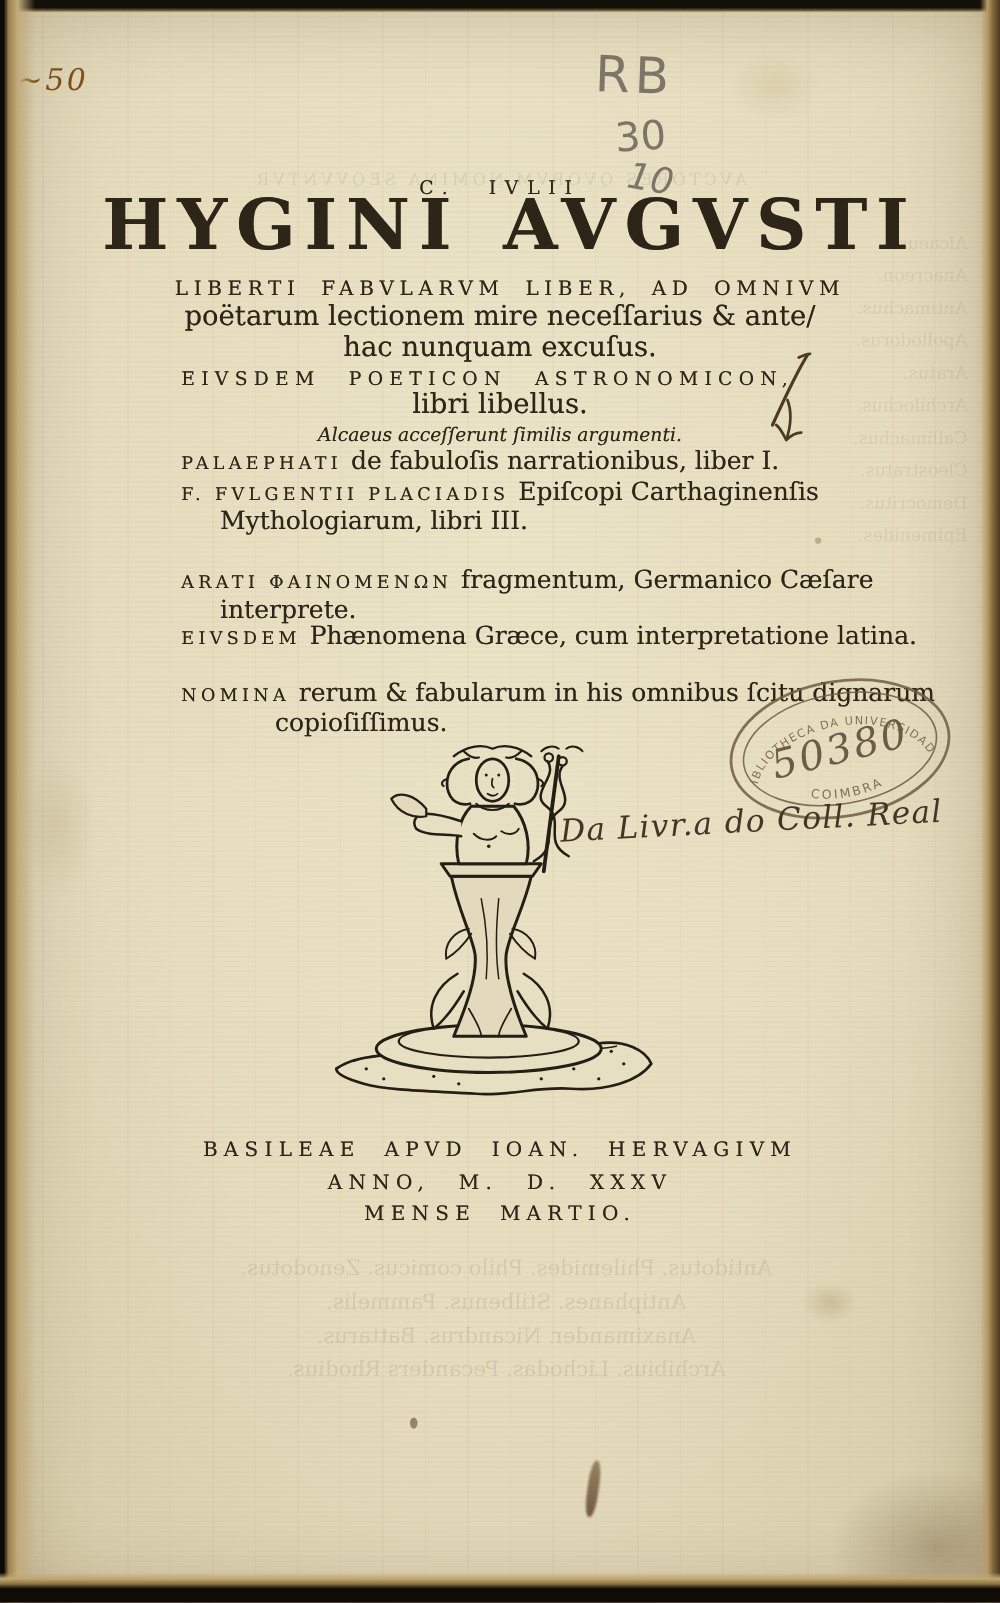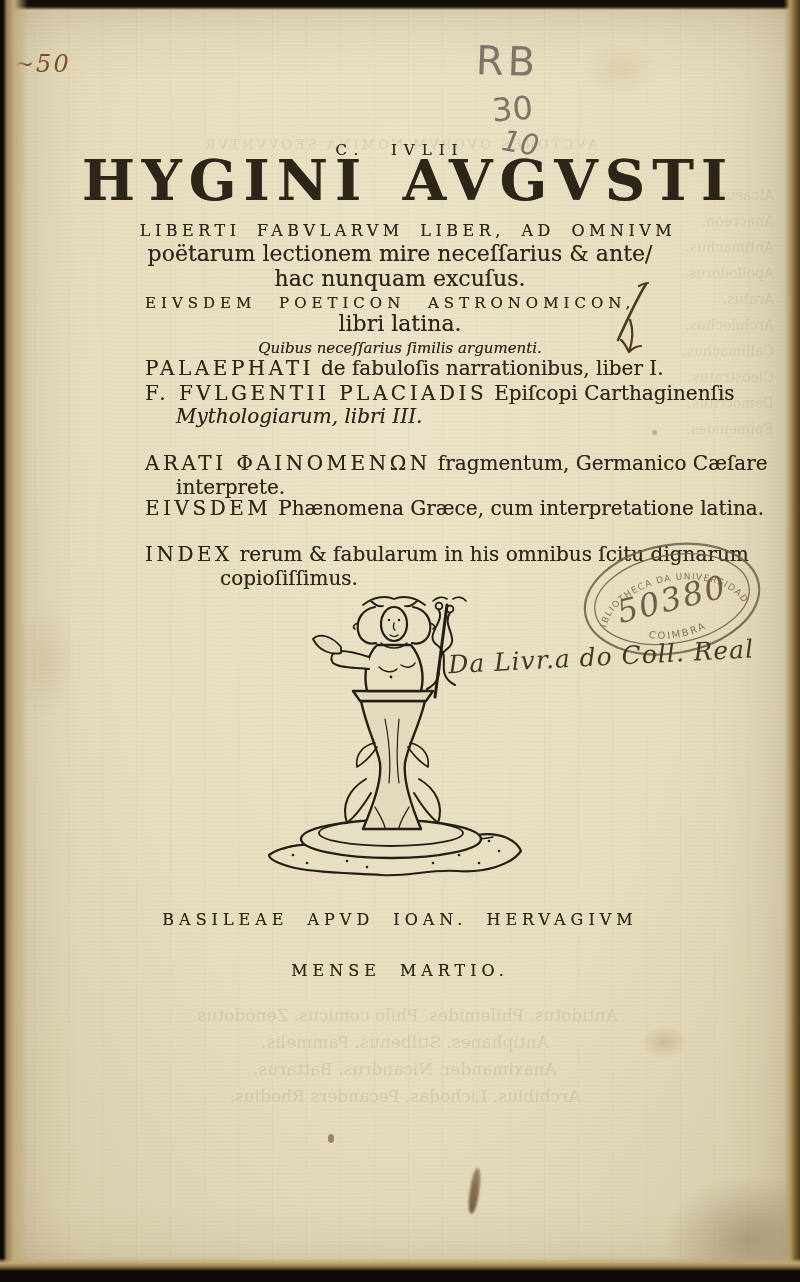--- a/index.html
+++ b/index.html
@@ -28,29 +28,29 @@
   .ink{color:#2c2518;text-shadow:0 0 .5px rgba(44,37,24,.6);}
 
   .kicker{top:141px;font-size:15px;letter-spacing:7px;word-spacing:14px;}
   .maintitle{top:152px;font-size:56px;font-weight:bold;letter-spacing:7px;word-spacing:8px;line-height:1;margin-left:16px;}
   .sub1{top:221px;font-size:16px;letter-spacing:4.5px;word-spacing:7px;margin-left:16px;}
   .sub2{top:241px;font-size:22px;}
   .sub3{top:266px;font-size:22px;}
 
   .wline{white-space:nowrap;}
   .capsline{font-size:15px;letter-spacing:5px;word-spacing:13px;}
-  .lead{font-size:20px;letter-spacing:3.5px;margin-right:7px;text-align:right;}
+  .lead{font-size:14px;letter-spacing:3.5px;margin-right:7px;text-align:right;}
   .rest{font-size:20px;}
   .italic{font-style:italic;}
   .w0{top:294px;left:145px;}
   .w1{top:311px;font-size:22px;}
   .w2{top:339px;font-size:15px;}
   .w3{top:356px;left:145px;}
   .w4{top:381px;left:145px;}
-  .w5{top:404px;left:176px;font-size:20px;font-style:italic;}
+  .w5{top:404px;left:176px;font-size:20px;}
   .w6{top:428px;left:145px;}
   .w7{top:451px;left:145px;}
   .w8{top:475px;left:176px;font-size:20px;}
   .w9{top:496px;left:145px;}
   .w10{top:519px;left:145px;}
   .w11{top:542px;left:145px;}
   .w12{top:566px;left:176px;font-size:20px;margin-left:44px;}
 
   .imp1{top:910px;font-size:16px;letter-spacing:5px;word-spacing:9px;}
   .imp2{top:936px;font-size:16px;letter-spacing:5px;word-spacing:13px;}
@@ -110,38 +110,38 @@
   <div class="abs pencil pencil-30">30</div>
   <div class="abs pencil pencil-10">10</div>
 
   <div class="abs ctr ink kicker">C. IVLII</div>
   <div class="abs ctr ink maintitle">HYGINI AVGVSTI</div>
   <div class="abs ctr ink sub1">LIBERTI FABVLARVM LIBER, AD OMNIVM</div>
   <div class="abs ctr ink sub2">poëtarum lectionem mire neceſſarius &amp; ante/</div>
   <div class="abs ctr ink sub3">hac nunquam excuſus.</div>
 
   <div class="abs ink wline capsline w0">EIVSDEM POETICON ASTRONOMICON,</div>
-  <div class="abs ctr ink w1">libri latina.</div>
-  <div class="abs ctr ink italic w2">Quibus neceſſarius ſimilis argumenti.</div>
+  <div class="abs ctr ink w1">libri libellus.</div>
+  <div class="abs ctr ink italic w2">Alcaeus acceſſerunt ſimilis argumenti.</div>
   <div class="abs ink wline w3">
     <span class="lead">PALAEPHATI</span><span class="rest">de fabuloſis narrationibus, liber I.</span>
   </div>
   <div class="abs ink wline w4">
     <span class="lead">F. FVLGENTII PLACIADIS</span><span class="rest">Epiſcopi Carthaginenſis</span>
   </div>
   <div class="abs ink wline w5">Mythologiarum, libri III.</div>
   <div class="abs ink wline w7">
     <span class="lead">ARATI ΦΑΙΝΟΜΕΝΩΝ</span><span class="rest">fragmentum, Germanico Cæſare</span>
   </div>
   <div class="abs ink wline w8">interprete.</div>
   <div class="abs ink wline w9">
     <span class="lead">EIVSDEM</span><span class="rest">Phænomena Græce, cum interpretatione latina.</span>
   </div>
   <div class="abs ink wline w11">
-    <span class="lead">INDEX</span><span class="rest">rerum &amp; fabularum in his omnibus ſcitu dignarum</span>
+    <span class="lead">NOMINA</span><span class="rest">rerum &amp; fabularum in his omnibus ſcitu dignarum</span>
   </div>
   <div class="abs ink wline w12">copioſiſſimus.</div>
 
   <div class="abs inkmark">
     <svg width="52" height="78" viewBox="0 0 52 78">
       <path d="M40,4 C30,20 22,38 12,60" stroke="#4a3a26" stroke-width="2.6" fill="none" stroke-linecap="round"></path>
       <path d="M33,6 C37,4 40,3 42,3" stroke="#4a3a26" stroke-width="2.2" fill="none" stroke-linecap="round"></path>
       <path d="M24,40 C27,48 27,60 23,72 M23,72 C20,66 18,62 15,60 M23,72 C27,68 31,66 35,66" stroke="#4a3a26" stroke-width="2.2" fill="none" stroke-linecap="round"></path>
     </svg>
   </div>
@@ -221,20 +221,21 @@
       <line x1="172" y1="104" x2="184" y2="12" stroke-width="3"></line>
       <path d="M164,96 C186,84 168,68 184,56 C198,46 178,32 187,20" stroke-width="2"></path>
       <path d="M192,92 C170,80 190,64 174,52 C160,42 184,28 175,16" stroke-width="2"></path>
       <circle cx="187" cy="16" r="3.4" stroke-width="1.8"></circle>
       <circle cx="176" cy="13" r="3.4" stroke-width="1.8"></circle>
       <path d="M170,8 C174,4 180,3 184,6 M190,6 C194,3 200,4 203,8" stroke-width="1.6"></path>
     </svg>
   </div>
 
   <div class="abs ctr ink imp1">BASILEAE APVD IOAN. HERVAGIVM</div>
+  <div class="abs ctr ink imp2">ANNO, M. D. XXXV</div>
   <div class="abs ctr ink imp3">MENSE MARTIO.</div>
 
   <div class="stain stain-streak"></div>
   <div class="stain stain-dot1"></div>
   <div class="stain stain-dot2"></div>
 
   <div class="edge edge-top"></div>
   <div class="edge edge-left"></div>
   <div class="edge edge-right"></div>
   <div class="edge edge-bottom"></div>

